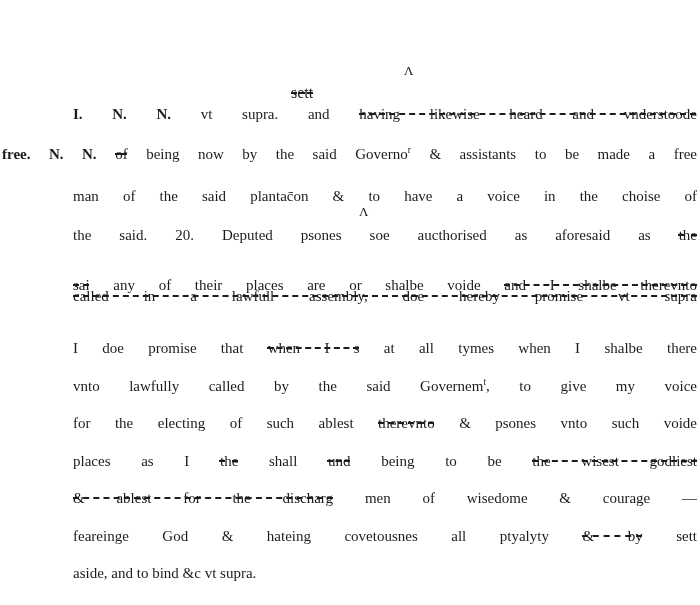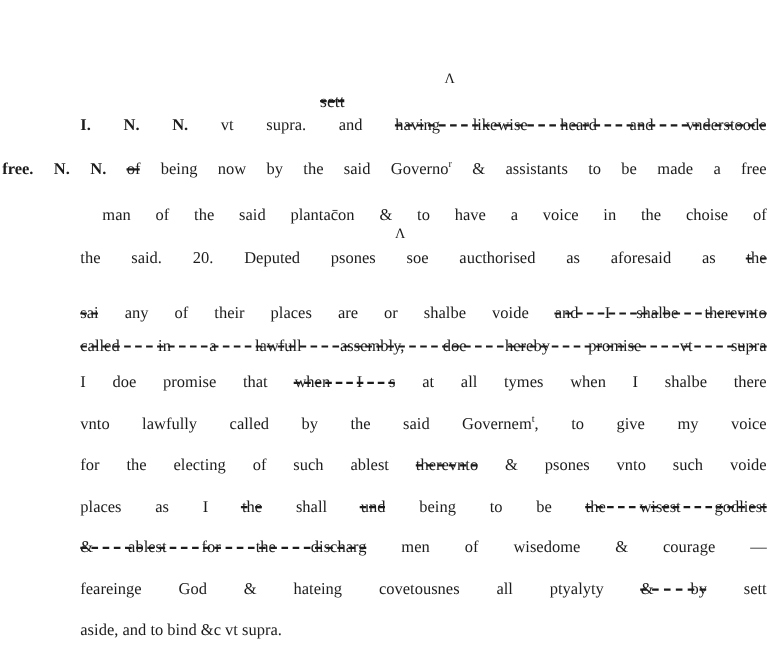--- a/index.html
+++ b/index.html
@@ -85,24 +85,24 @@
   <div id="title-caret" class="caret">Λ</div>
 
   <div id="insert-being" class="insert struck">sett</div>
 
 
   <div id="body-caret" class="caret">Λ</div>
 
   <div id="body-lines">
       <div class="bodyline" style="top: 103px;"><span class="bold ">I. N. N.</span><span class=""> vt supra. and </span><span class="struck ">having likewise heard and vnderstoode</span></div>
       <div class="bodyline outdent" style="top: 143px;"><span class="bold ">free.</span><span class="bold "> N. N. </span><span class="struck ">of</span><span class=""> being now by the said Governo</span><span class="sup">r</span><span class=""> &amp; assistants to be made a free</span></div>
-      <div class="bodyline" style="top: 185px; margin-left: 20px;"><span class="">man of the said plantac̄on &amp; to have a voice in the choise of</span></div>
+      <div class="bodyline" style="top: 185px;"><span class="">man of the said plantac̄on &amp; to have a voice in the choise of</span></div>
       <div class="bodyline" style="top: 224px;"><span class="">the said. 20. Deputed psones soe aucthorised as aforesaid as </span><span class="struck ">the</span></div>
       <div class="bodyline" style="top: 262px; margin-top: 12px;"><span class="struck ">sai</span><span class=""> any of their places are or shalbe voide </span><span class="struck ">and I shalbe therevnto</span></div>
-      <div class="bodyline" style="top: 304px;"><span class="struck ">called in a lawfull assembly, doe hereby promise vt supra</span></div>
+      <div class="bodyline" style="top: 285px;"><span class="struck ">called in a lawfull assembly, doe hereby promise vt supra</span></div>
       <div class="bodyline" style="top: 337px;"><span class="">I doe promise that </span><span class="struck ">when I s</span><span class=""> at all tymes when I shalbe there</span></div>
       <div class="bodyline" style="top: 375px;"><span class="">vnto lawfully called by the said Governem</span><span class="sup">t</span><span class="">, to give my voice</span></div>
       <div class="bodyline" style="top: 412px;"><span class="">for the electing of such ablest </span><span class="struck ">therevnto</span><span class=""> &amp; psones vnto such voide</span></div>
       <div class="bodyline" style="top: 450px;"><span class="">places as I </span><span class="struck ">the</span><span class=""> shall </span><span class="struck ">und</span><span class=""> being to be </span><span class="struck ">the wisest godliest</span></div>
       <div class="bodyline" style="top: 487px;"><span class="struck ">&amp; ablest for the discharg</span><span class=""> men of wisedome &amp; courage —</span></div>
       <div class="bodyline" style="top: 525px;"><span class="">feareinge God &amp; hateing covetousnes all ptyalyty </span><span class="struck ">&amp; by</span><span class=""> sett</span></div>
       <div class="bodyline no-justify" style="top: 562px;"><span class="">aside, and to bind &amp;c vt supra.</span></div>
     </div>
 
 </div>

